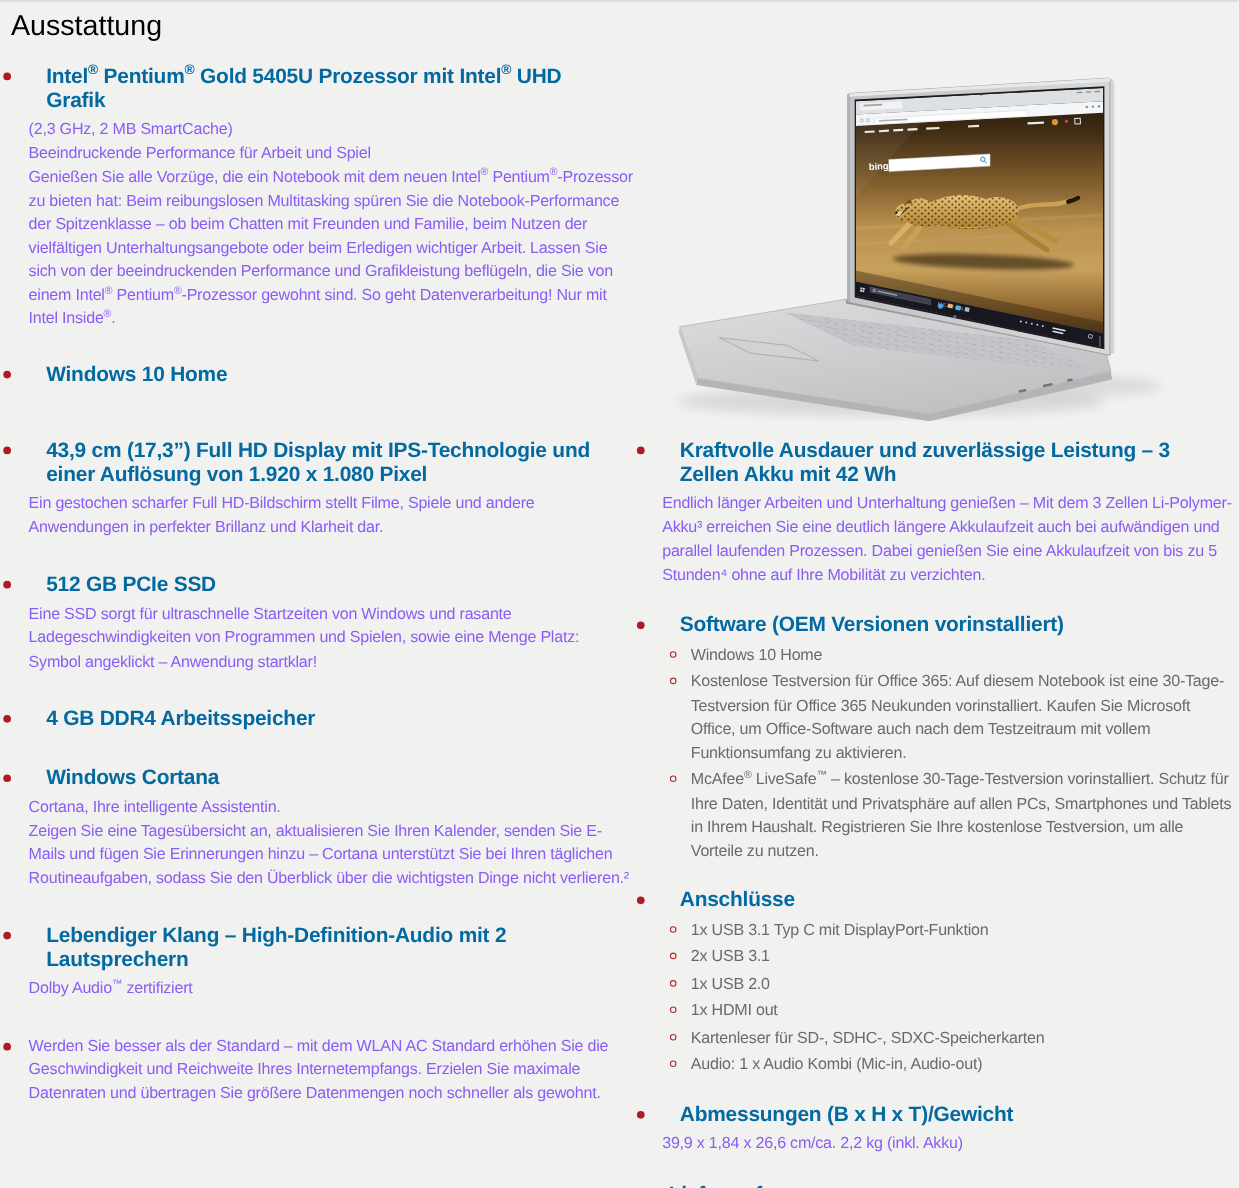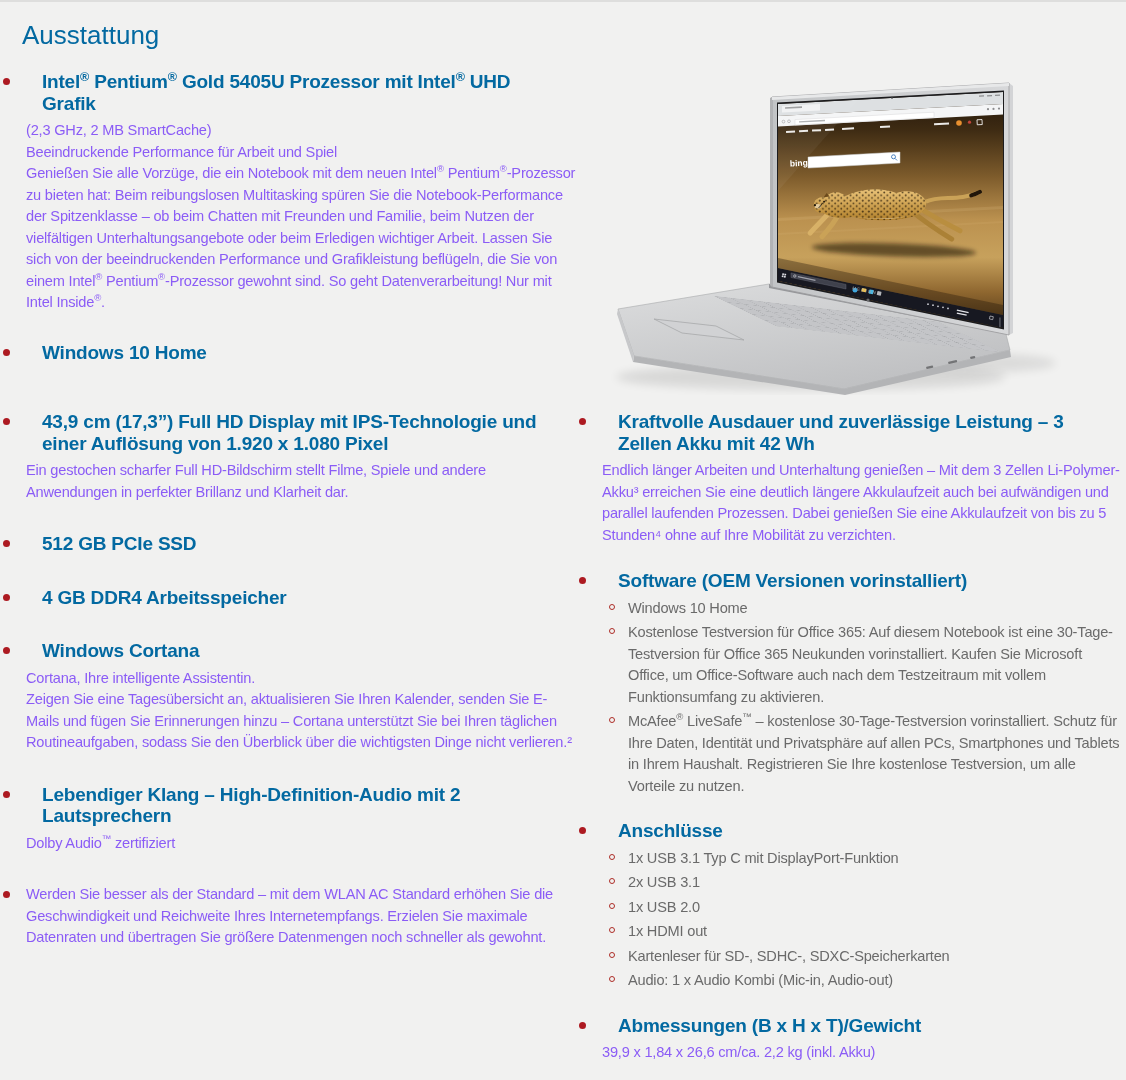--- a/index.html
+++ b/index.html
@@ -11,26 +11,26 @@
   }
   .page {
     position:relative;
     width:1126px;
     height:1080px;
     background:#f1f1f0;
     border-top:2px solid #dededd;
     overflow:hidden;
   }
   .title {
-    margin:12px;
+    margin:0;
     padding:5px 0 0 10px;
     font-size:26px;
     line-height:32px;
     font-weight:400;
-    color:#0369a1;
+    color:#000000;
   }
   .top-row { position:relative; margin-top:12px; height:340px; }
   .intro-col { width:576px; padding-top:8px; }
   .laptop-figure {
     position:absolute; top:10px; right:0; margin:0;
     width:530px; height:322px;
   }
   .columns { display:flex; padding-top:8px; }
   .col-left  { width:576px; }
   .col-right { width:550px; }
@@ -301,20 +301,24 @@
             <ul class="subs">
               
             </ul>
           </div>
         </div>
 
         <div class="feature">
           <span class="bullet"></span>
           <div class="fbody">
             <h3 class="fhead">512 GB PCIe SSD</h3>
+            <div class="paras">
+
+            <p class="fpara">Eine SSD sorgt für ultraschnelle Startzeiten von Windows und rasante Ladegeschwindigkeiten von Programmen und Spielen, sowie eine Menge Platz: Symbol angeklickt – Anwendung startklar!</p>
+            </div>
             <ul class="subs">
               
             </ul>
           </div>
         </div>
 
         <div class="feature">
           <span class="bullet"></span>
           <div class="fbody">
             <h3 class="fhead">4 GB DDR4 Arbeitsspeicher</h3>

